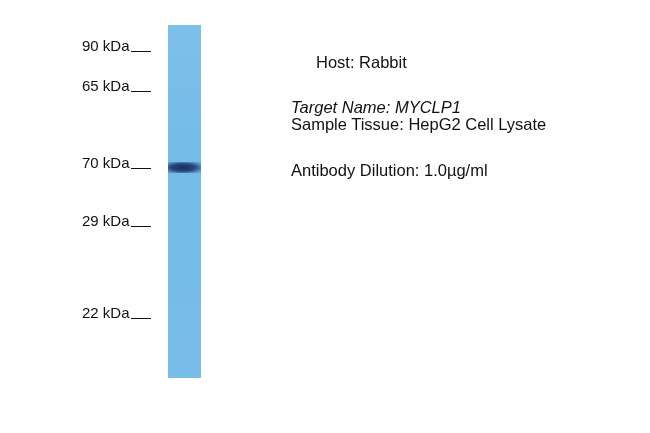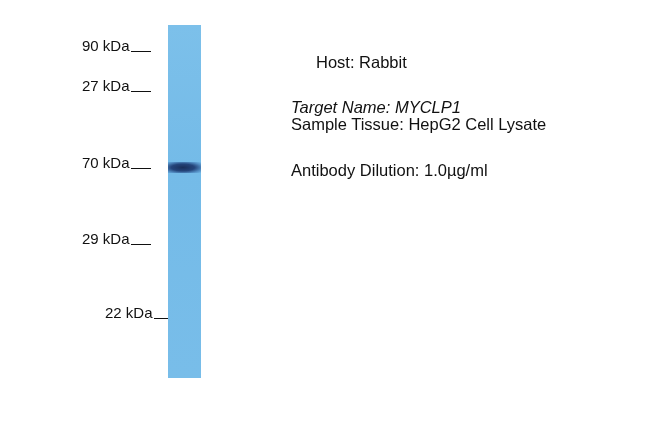--- a/index.html
+++ b/index.html
@@ -9,24 +9,24 @@
   .lane { position: absolute; left: 168px; top: 25px; width: 33px; height: 353px;
           background: linear-gradient(180deg, #7cc0ea 0%, #74bbe8 40%, #78bde9 100%); }
   .band { position: absolute; left: 168px; top: 162px; width: 33px; height: 11px;
           background: radial-gradient(ellipse at 45% 50%, #1a2f5a 0%, #24447a 45%, rgba(60,110,170,0.6) 75%, rgba(116,187,232,0) 100%); }
   .info { position: absolute; left: 291px; font-size: 16.5px; line-height: 20px; white-space: nowrap; color: #111; }
 </style>
 </head>
 <body>
 
 <div class="marker" style="top:37px;"><span>90 kDa</span><span class="tick"></span></div>
-<div class="marker" style="top:77px;"><span>27 kDa</span><span class="tick"></span></div>
+<div class="marker" style="top:77px;"><span>65 kDa</span><span class="tick"></span></div>
 <div class="marker" style="top:154px;"><span>70 kDa</span><span class="tick"></span></div>
-<div class="marker" style="top:230px;"><span>29 kDa</span><span class="tick"></span></div>
-<div class="marker" style="top:304px;margin-left:23px;"><span>22 kDa</span><span class="tick"></span></div>
+<div class="marker" style="top:212px;"><span>29 kDa</span><span class="tick"></span></div>
+<div class="marker" style="top:304px;"><span>22 kDa</span><span class="tick"></span></div>
 
 <div class="lane"></div>
 <div class="band"></div>
 
 <div class="info" style="top:52px;margin-left:25px;">Host: Rabbit</div>
 <div class="info" style="top:97px;font-style:italic;">Target Name: MYCLP1</div>
 <div class="info" style="top:114px;">Sample Tissue: HepG2 Cell Lysate</div>
 <div class="info" style="top:160px;text-align:center;">Antibody Dilution: 1.0µg/ml</div>
 
 </body></html>

